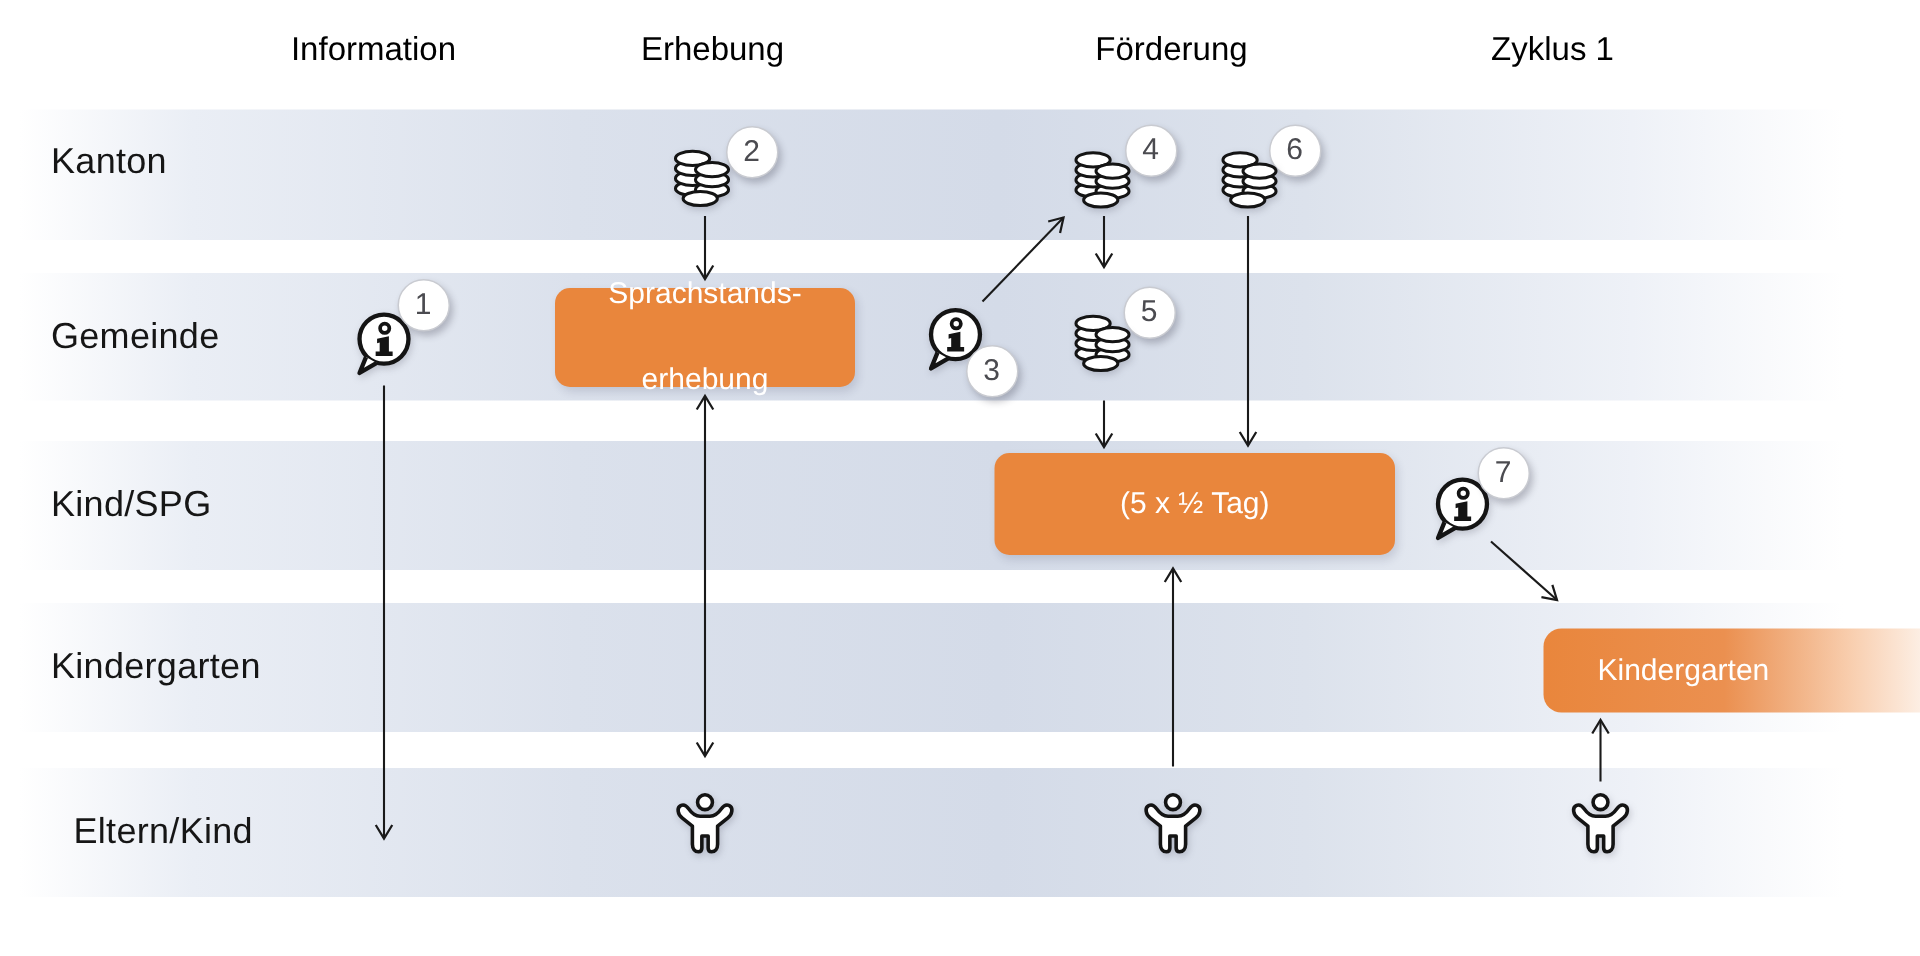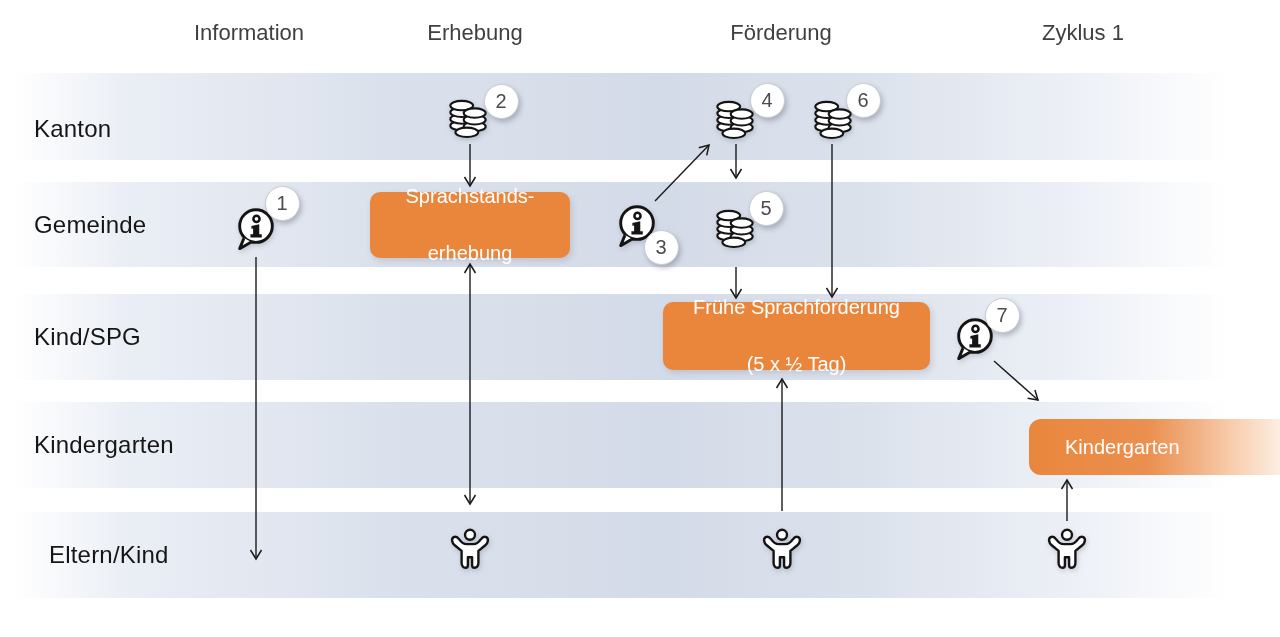--- a/index.html
+++ b/index.html
@@ -3,21 +3,21 @@
 <meta charset="utf-8">
 <style>
   html,body{margin:0;padding:0;background:#fff;}
   .stage{position:relative;width:1280px;height:637px;background:#fff;overflow:hidden;
          font-family:"Liberation Sans",sans-serif;}
   .band{position:absolute;left:0;width:1280px;
         background:linear-gradient(90deg,#ffffff 1%,#eaeef5 10%,#dbe1ec 30%,#d4dbe8 52%,#dce2ec 68%,#eef1f7 85%,#ffffff 96%);}
   .lane-label{position:absolute;left:34px;transform:translateY(-50%);
         font-size:24px;color:#161616;letter-spacing:.2px;white-space:nowrap;}
   .col-header{position:absolute;top:20px;transform:translateX(-50%);
-        font-size:22px;line-height:26px;color:#404040;white-space:nowrap;}
+        font-size:22px;line-height:26px;color:#000000;white-space:nowrap;}
   .box{position:absolute;background:#E9863C;border-radius:10px;color:#fff;
         display:flex;flex-direction:column;align-items:center;justify-content:center;
         font-size:20px;line-height:25px;text-align:center;
         box-shadow:2px 3px 6px rgba(50,50,80,.15);gap:32px;}
   .box.fade{background:linear-gradient(90deg,#E9863C 0%,#eb9050 42%,rgba(243,168,112,.55) 72%,rgba(255,255,255,0) 96%);
         box-shadow:none;border-radius:12px;align-items:flex-start;padding-left:36px;}
   .box.fade .box-line{text-align:left;}
   .node{position:absolute;width:0;height:0;}
   .node > svg{position:absolute;transform:translate(-50%,-50%);
         filter:drop-shadow(1.5px 2.5px 2.5px rgba(40,40,60,.20));}
@@ -35,36 +35,35 @@
       <div class="band" style="top: 73px; height: 87px;"></div>
       <div class="band" style="top: 182px; height: 85px;"></div>
       <div class="band" style="top: 294px; height: 86px;"></div>
       <div class="band" style="top: 402px; height: 86px;"></div>
       <div class="band" style="top: 512px; height: 86px;"></div>
     </div>
   <div id="headers">
       <div class="col-header" style="left: 249px;">Information</div>
       <div class="col-header" style="left: 475px;">Erhebung</div>
       <div class="col-header" style="left: 781px;">Förderung</div>
-      <div class="col-header" style="left: 1083px;">Zyklus 1</div>
+      <div class="col-header" style="left: 1035px;">Zyklus 1</div>
     </div>
   <div id="labels">
-      <div class="lane-label" style="top: 129px; text-align: right;">Kanton</div>
+      <div class="lane-label" style="top: 108px; text-align: right;">Kanton</div>
       <div class="lane-label" style="top: 224.5px; text-align: right;">Gemeinde</div>
       <div class="lane-label" style="top: 337px;">Kind/SPG</div>
       <div class="lane-label" style="top: 445px;">Kindergarten</div>
       <div class="lane-label" style="top: 555px; margin-left: 15px;">Eltern/Kind</div>
     </div>
   <div id="boxes">
       <div class="box" style="left: 370px; top: 192px; width: 200px; height: 66px;">
         <div class="box-line">Sprachstands-</div>
         <div class="box-line">erhebung</div>
       </div>
       <div class="box" style="left: 663px; top: 302px; width: 267px; height: 68px;">
-        <div class="box-line">Frühe Sprachförderung</div>
         <div class="box-line">(5 x ½ Tag)</div>
       </div>
       <div class="box fade" style="left: 1029px; top: 419px; width: 251px; height: 56px;">
         <div class="box-line">Kindergarten</div>
       </div>
     </div>
   <svg id="arrow-layer" width="1280" height="637">
     <defs>
       <marker id="vhead" markerUnits="userSpaceOnUse" markerWidth="16" markerHeight="16" viewBox="0 0 16 16" refX="13" refY="8" orient="auto-start-reverse">
         <path d="M4 2.5 L13 8 L4 13.5" fill="none" stroke="#1a1a1a" stroke-width="1.5"></path>

